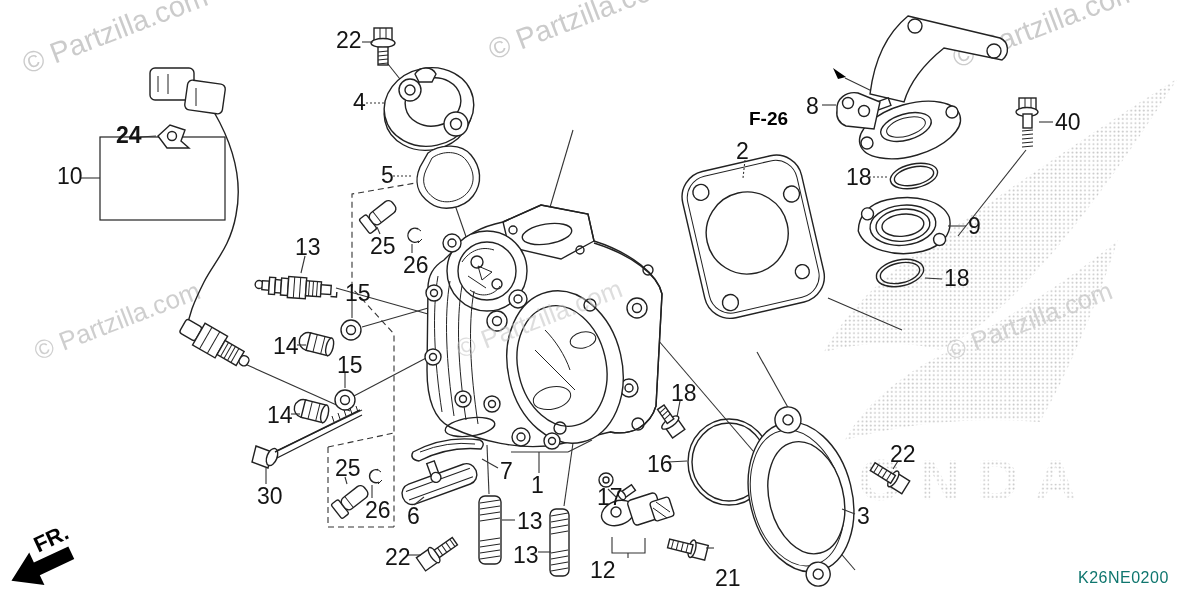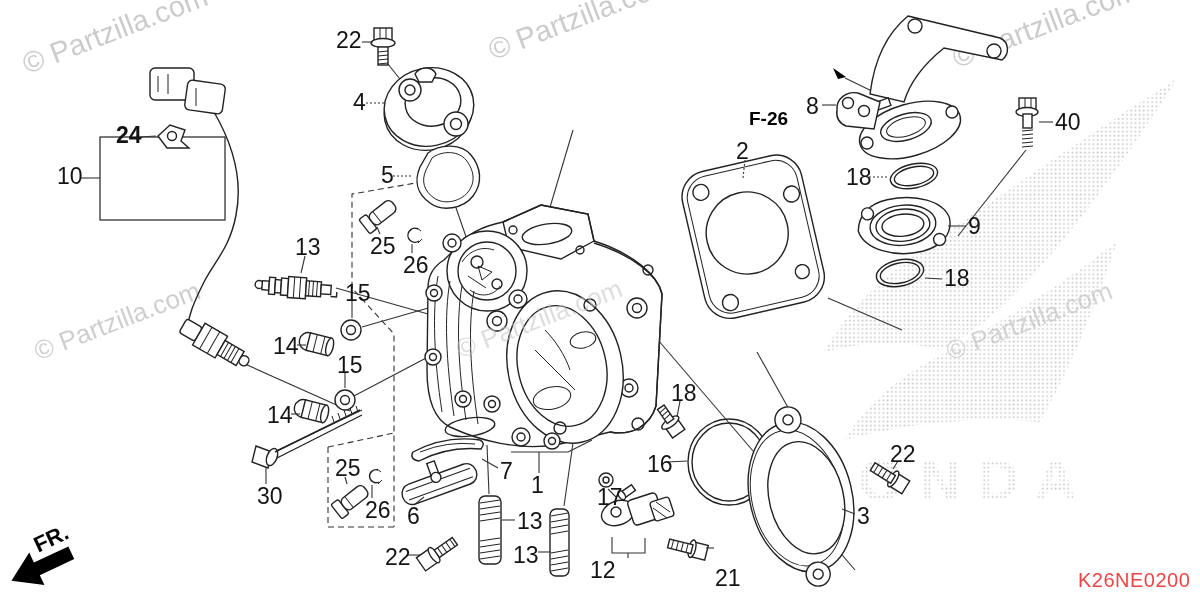--- a/index.html
+++ b/index.html
@@ -3,21 +3,21 @@
 <meta charset="utf-8">
 <style>
   html,body{margin:0;padding:0;background:#fff;}
   #stage{position:relative;width:1200px;height:600px;background:#fff;overflow:hidden;
          font-family:"Liberation Sans",sans-serif;}
   svg{position:absolute;left:0;top:0;}
   .wm{position:absolute;color:#c3c3c3;font-family:"Liberation Sans",sans-serif;
       white-space:nowrap;transform-origin:0 0;pointer-events:none;}
   .co{position:absolute;font-size:23px;color:#141414;line-height:1;cursor:pointer;}
   .ref{position:absolute;font-size:19px;font-weight:bold;color:#000;}
-  .code{position:absolute;font-size:20px;color:#ef4444;letter-spacing:.5px;}
+  .code{position:absolute;font-size:16px;color:#0f766e;letter-spacing:.5px;}
   .pl{fill:#fff;stroke:#222;stroke-width:1.4;}
   .ln{fill:none;stroke:#222;stroke-width:1.4;}
   .th{fill:none;stroke:#222;stroke-width:1;}
   .ldr{fill:none;stroke:#333;stroke-width:1.1;}
   .dsh{fill:none;stroke:#333;stroke-width:1.1;stroke-dasharray:6 4;}
 </style>
 </head>
 <body>
 
 <div id="stage">

